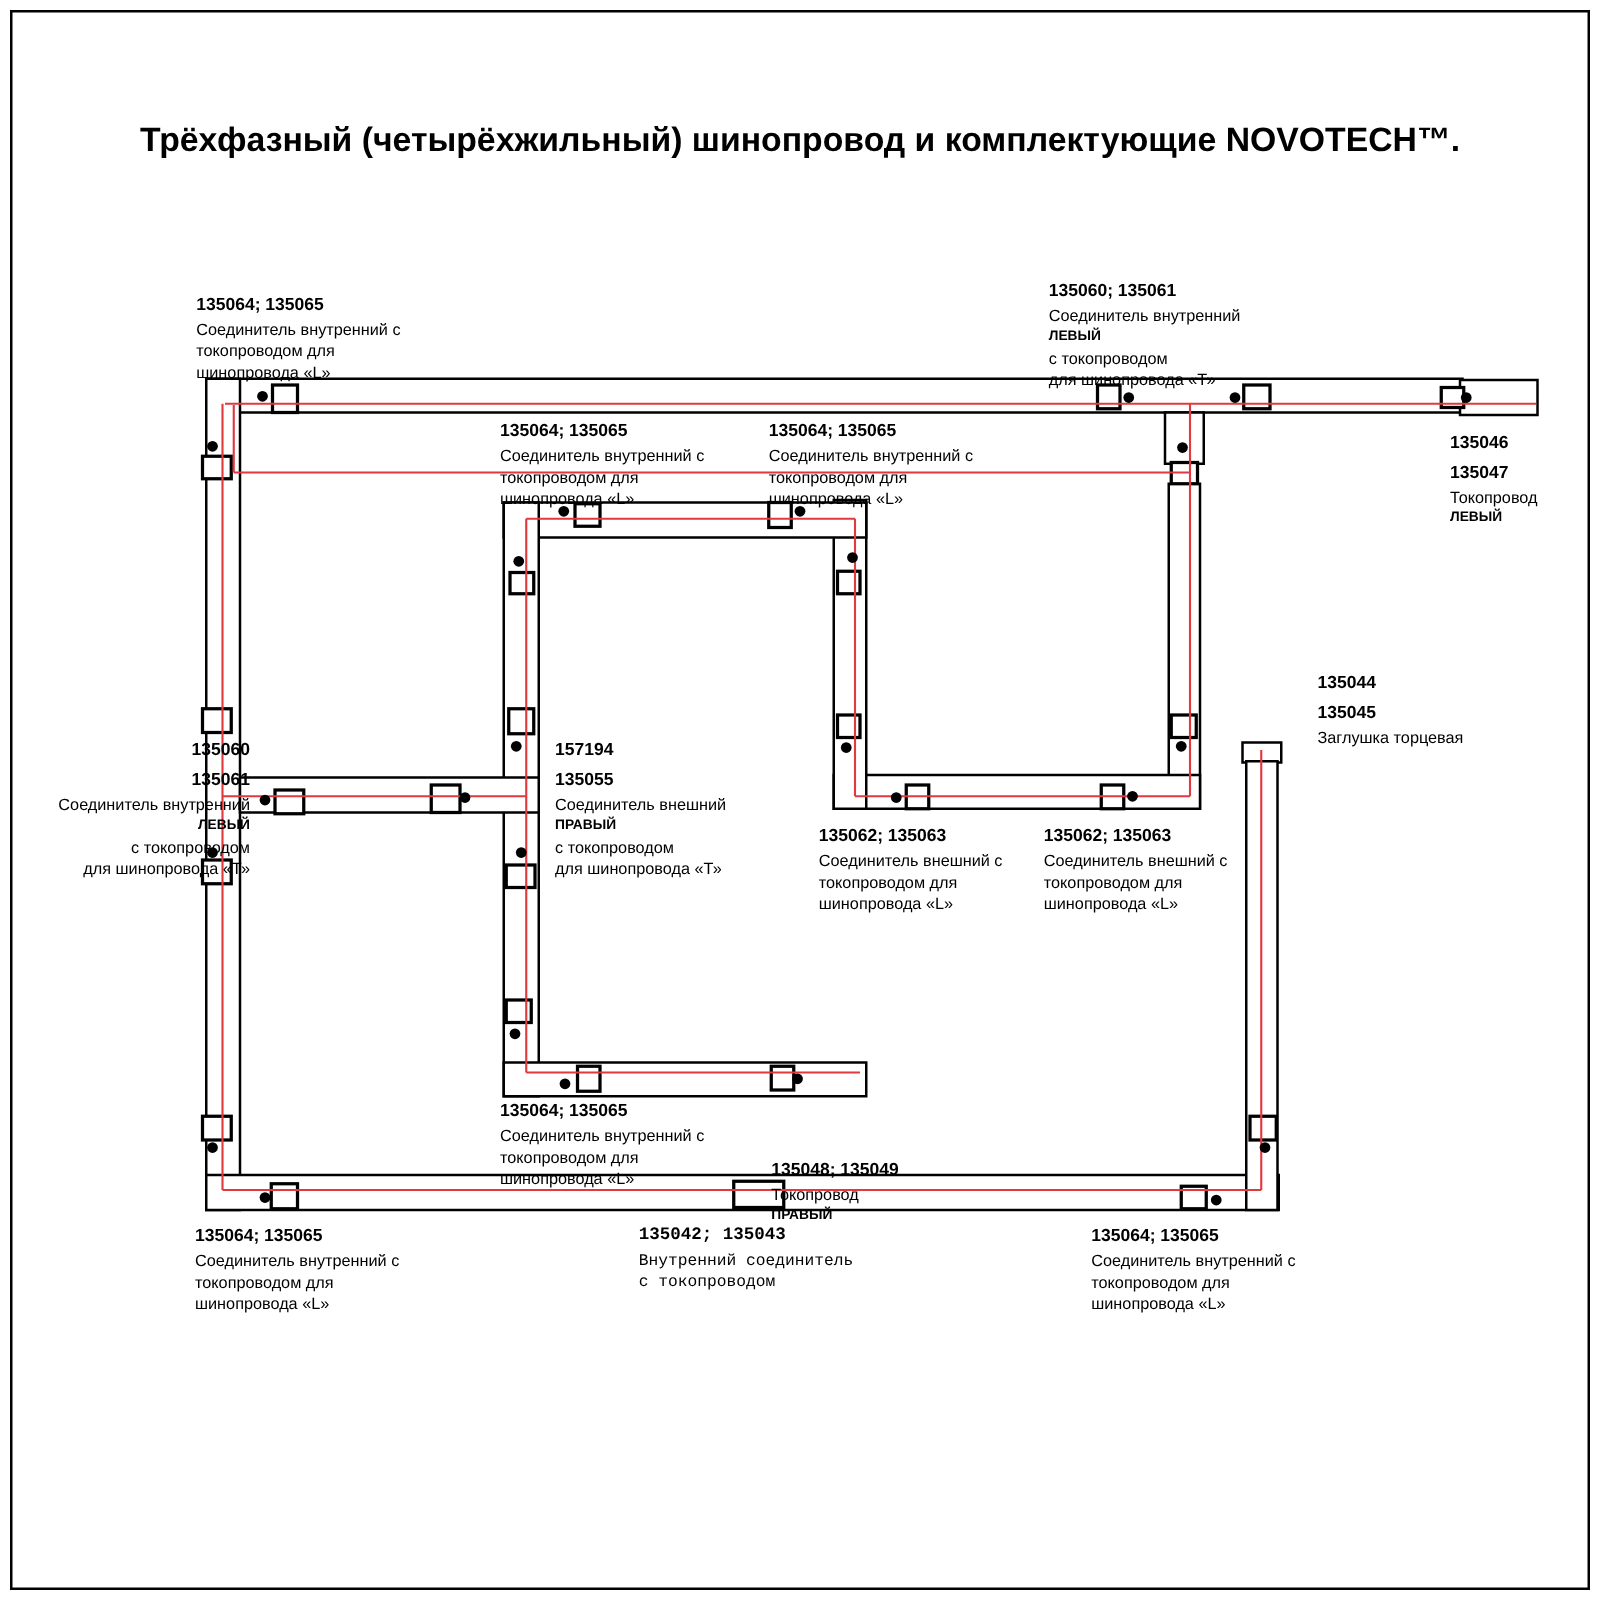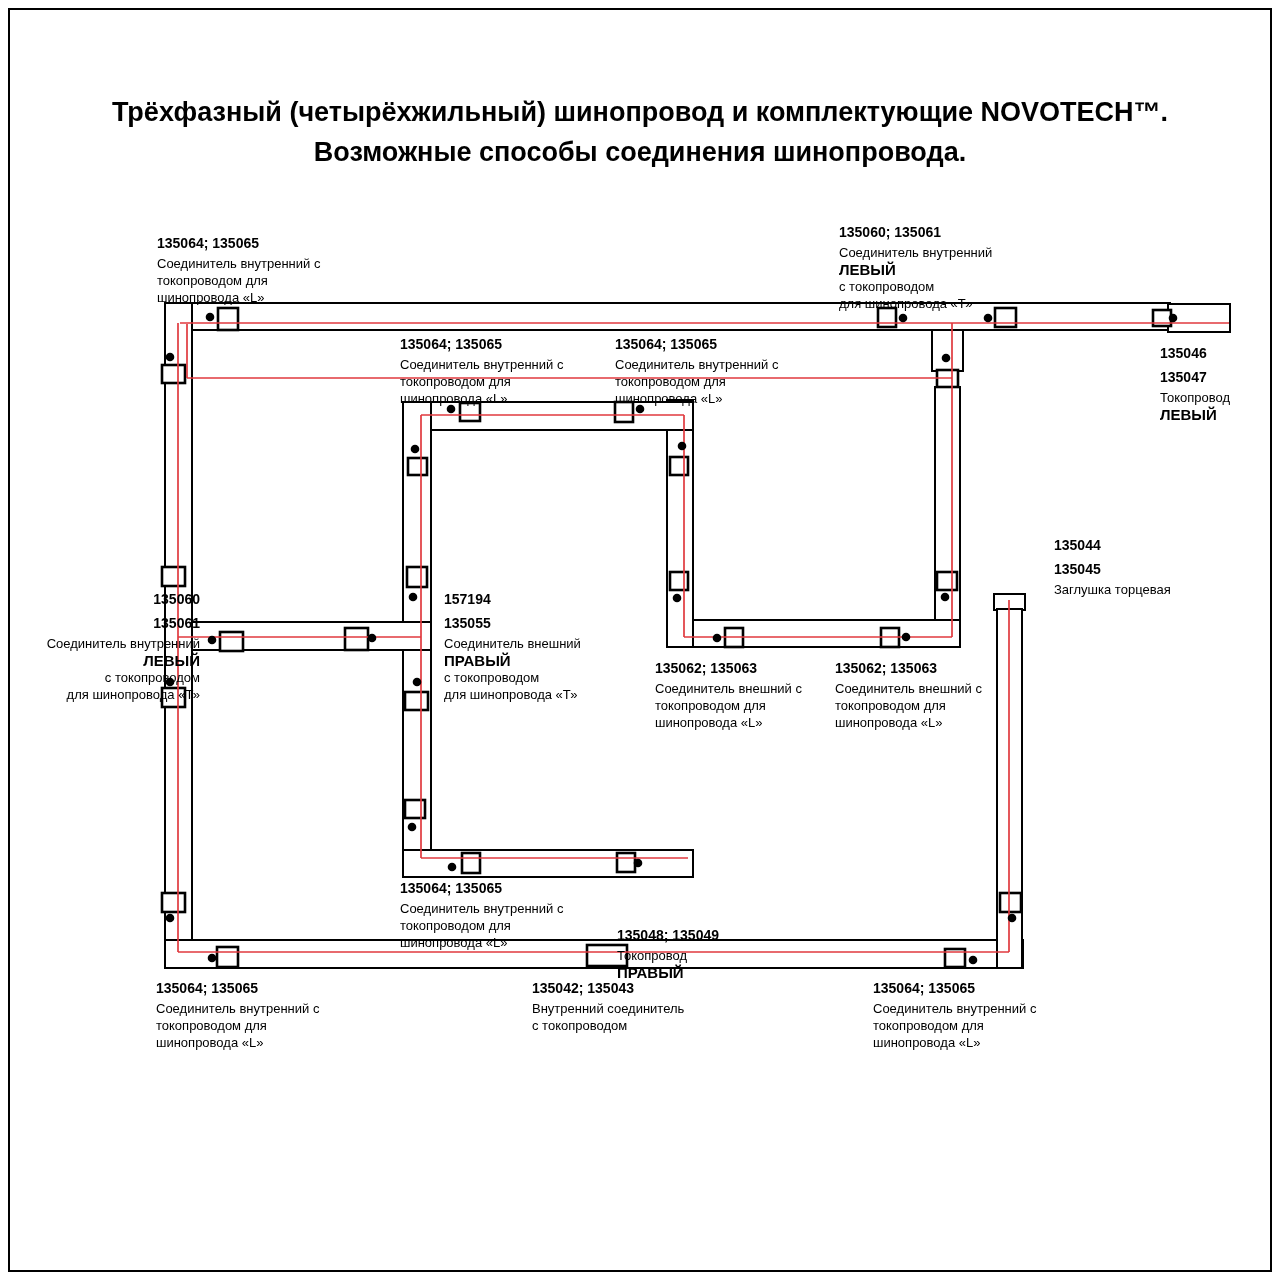--- a/index.html
+++ b/index.html
@@ -6,30 +6,29 @@
   .page{position:relative;width:1280px;height:1280px;background:#ffffff;overflow:hidden;
         font-family:"Liberation Sans",sans-serif;color:#000;}
   .frame{position:absolute;left:8px;top:8px;right:8px;bottom:8px;border:2px solid #000;}
   .title{position:absolute;top:68px;left:0;width:100%;text-align:center;
          font-weight:bold;font-size:27px;line-height:40px;white-space:nowrap;margin-top:24px;}
   #diagram-svg{position:absolute;left:0;top:0;}
   .label{position:absolute;white-space:nowrap;}
   .label.right{transform:translateX(-100%);text-align:right;margin-left:48px;}
   .ln-num{font-size:14px;font-weight:bold;line-height:24px;letter-spacing:0px;}
   .ln-desc{font-size:13px;line-height:17px;}
-  .ln-descb{font-size:15px;font-weight:bold;line-height:17px;}
+  .ln-descb{font-size:11px;font-weight:bold;line-height:17px;}
 </style>
 </head>
 <body>
 
 <div class="page">
   <div class="frame"></div>
   <div class="title">
     <div>Трёхфазный (четырёхжильный) шинопровод и комплектующие NOVOTECH™.</div>
-    <div>Возможные способы соединения шинопровода.</div>
   </div>
   <svg id="diagram-svg" width="1280" height="1280" viewBox="0 0 1280 1280">
       <rect x="165" y="303" width="1005" height="27" fill="#ffffff" stroke="#000000" stroke-width="2"></rect>
       <rect x="1168" y="304" width="62" height="28" fill="#ffffff" stroke="#000000" stroke-width="2"></rect>
       <rect x="165" y="303" width="27" height="665" fill="#ffffff" stroke="#000000" stroke-width="2"></rect>
       <rect x="165" y="940" width="858" height="28" fill="#ffffff" stroke="#000000" stroke-width="2"></rect>
       <rect x="994" y="594" width="31" height="16" fill="#ffffff" stroke="#000000" stroke-width="2"></rect>
       <rect x="997" y="609" width="25" height="359" fill="#ffffff" stroke="#000000" stroke-width="2"></rect>
       <rect x="932" y="330" width="31" height="41" fill="#ffffff" stroke="#000000" stroke-width="2"></rect>
       <rect x="935" y="387" width="25" height="260" fill="#ffffff" stroke="#000000" stroke-width="2"></rect>
@@ -182,21 +181,21 @@
         <div class="ln-num">135048; 135049</div>
         <div class="ln-desc">Токопровод</div>
         <div class="ln-descb">ПРАВЫЙ</div>
       </div>
       <div class="label" style="left: 156px; top: 976px;">
         <div class="ln-num">135064; 135065</div>
         <div class="ln-desc">Соединитель внутренний с</div>
         <div class="ln-desc">токопроводом для</div>
         <div class="ln-desc">шинопровода «L»</div>
       </div>
-      <div class="label" style="left: 532px; top: 976px;">
+      <div class="label" style="left: 511px; top: 976px; font-family: Liberation Mono, monospace;">
         <div class="ln-num">135042; 135043</div>
         <div class="ln-desc">Внутренний соединитель</div>
         <div class="ln-desc">с токопроводом</div>
       </div>
       <div class="label" style="left: 873px; top: 976px;">
         <div class="ln-num">135064; 135065</div>
         <div class="ln-desc">Соединитель внутренний с</div>
         <div class="ln-desc">токопроводом для</div>
         <div class="ln-desc">шинопровода «L»</div>
       </div>

